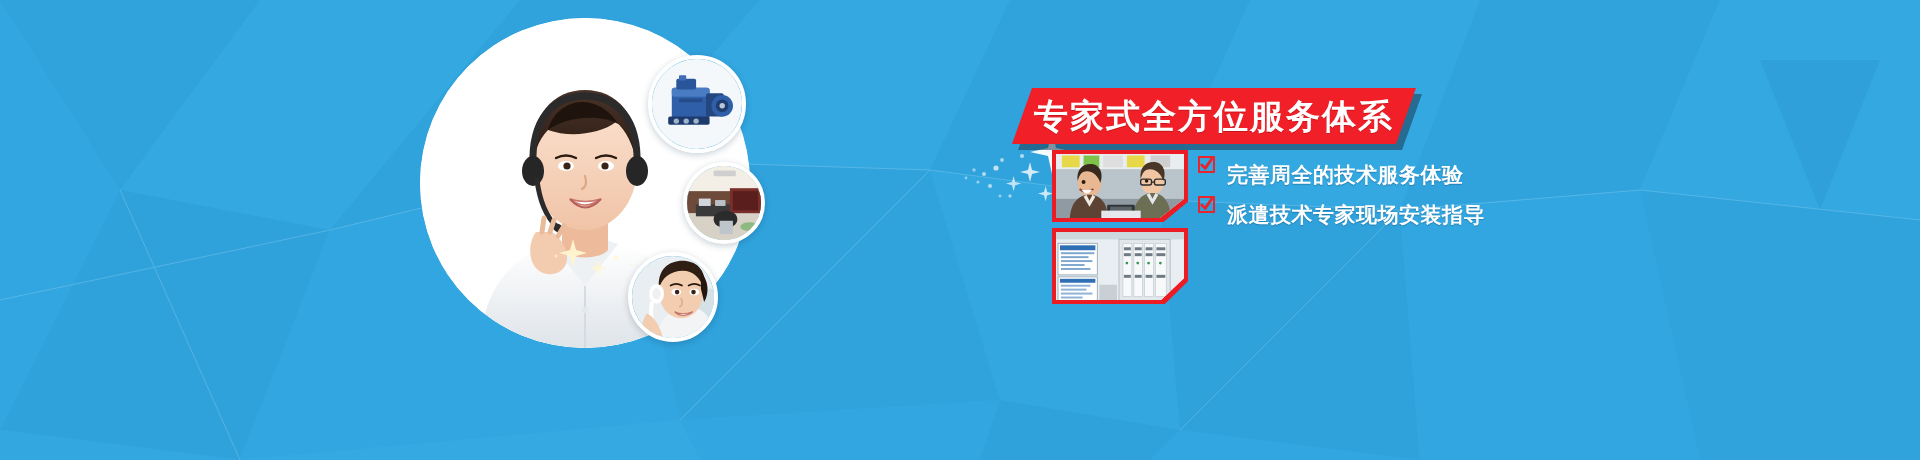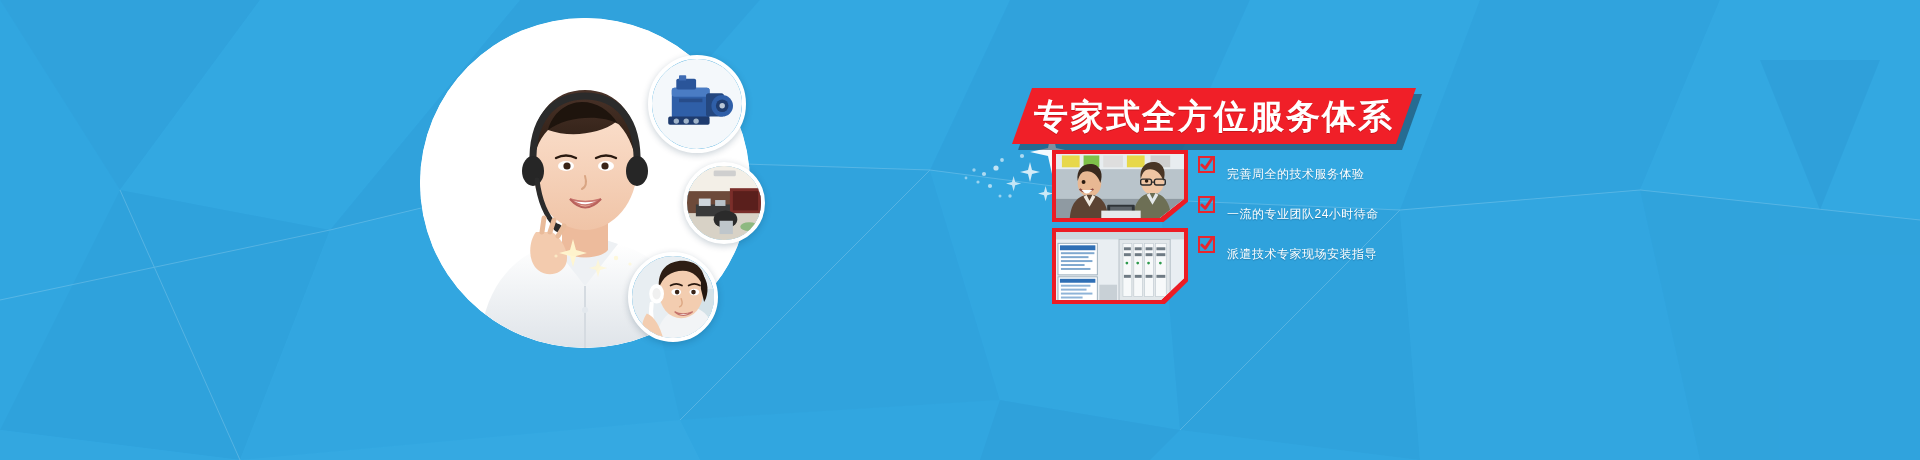--- a/index.html
+++ b/index.html
@@ -140,22 +140,22 @@
   }
   .check-icon{
     width:17px;height:17px;
     flex:0 0 17px;
     margin-right:12px;
     position:relative;
   }
   .check-icon svg{display:block;width:100%;height:100%;}
   .feature-text{
     color:#ffffff;
-    font-size:12px;
-    font-weight:normal;
+    font-size:21px;
+    font-weight:bold;
     letter-spacing:.5px;
     white-space:nowrap;
     text-shadow:0 1px 1px rgba(10,60,95,.35);
     margin-top:20px;
   }
 </style>
 </head>
 <body>
 
 <div class="banner">
@@ -451,29 +451,20 @@
       <div class="feature-row">
         <span class="check-icon">
           <svg viewBox="0 0 20 20">
             <rect x="1.2" y="1.2" width="17.6" height="17.6" fill="none" stroke="#e8252d" stroke-width="2.4"></rect>
             <path d="M4.5,10.5 L8.5,14.5 L16,3.5" fill="none" stroke="#e8252d" stroke-width="3.4" stroke-linecap="round" stroke-linejoin="round"></path>
           </svg>
         </span>
         <span class="feature-text">完善周全的技术服务体验</span>
       </div>
 
-      <div class="feature-row">
-        <span class="check-icon">
-          <svg viewBox="0 0 20 20">
-            <rect x="1.2" y="1.2" width="17.6" height="17.6" fill="none" stroke="#e8252d" stroke-width="2.4"></rect>
-            <path d="M4.5,10.5 L8.5,14.5 L16,3.5" fill="none" stroke="#e8252d" stroke-width="3.4" stroke-linecap="round" stroke-linejoin="round"></path>
-          </svg>
-        </span>
-        <span class="feature-text">一流的专业团队24小时待命</span>
-      </div>
 
 
       <div class="feature-row">
         <span class="check-icon">
           <svg viewBox="0 0 20 20">
             <rect x="1.2" y="1.2" width="17.6" height="17.6" fill="none" stroke="#e8252d" stroke-width="2.4"></rect>
             <path d="M4.5,10.5 L8.5,14.5 L16,3.5" fill="none" stroke="#e8252d" stroke-width="3.4" stroke-linecap="round" stroke-linejoin="round"></path>
           </svg>
         </span>
         <span class="feature-text">派遣技术专家现场安装指导</span>

